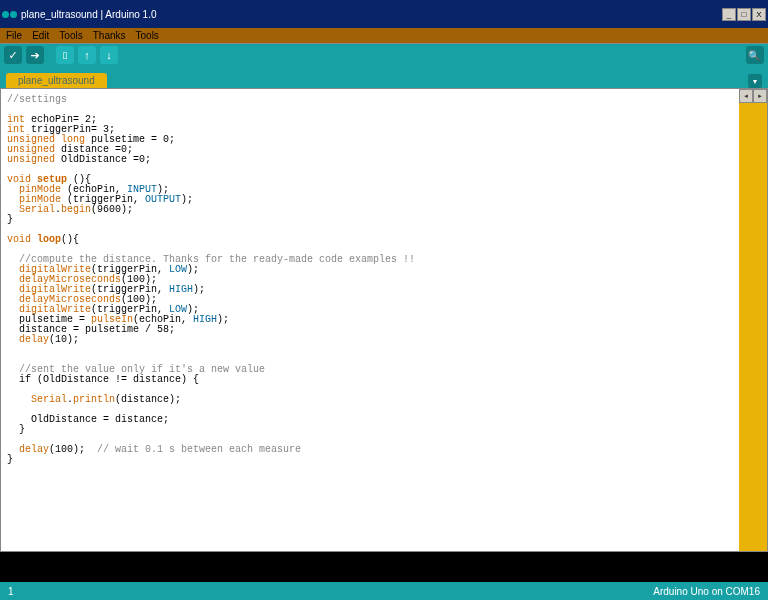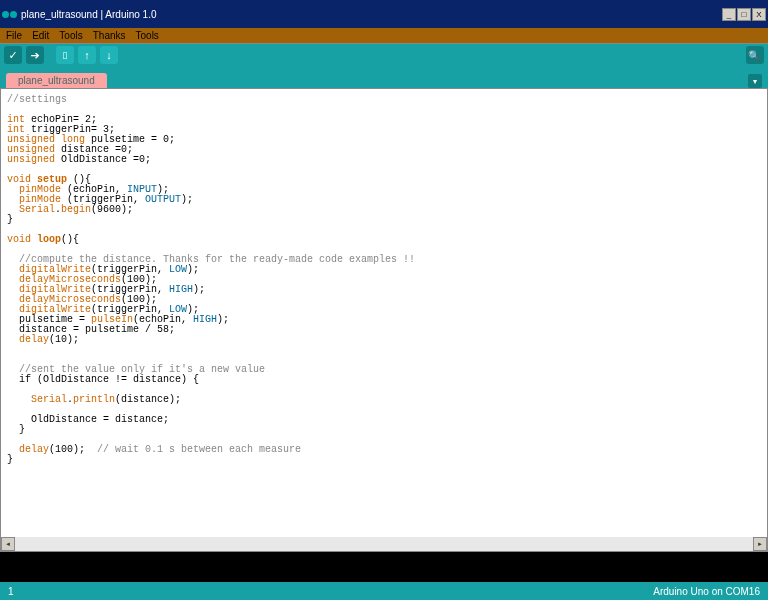--- a/index.html
+++ b/index.html
@@ -13,24 +13,24 @@
 
 .menubar { background: #a16207; height: 16px; display: flex; gap: 10px; padding: 0 6px; align-items: center; font-size: 10px; color: #000; border-bottom: 1px solid #888; }
 .menubar span { cursor: default; }
 
 .toolbar { background: #17a1a5; height: 22px; display: flex; align-items: center; padding: 0 4px; gap: 4px; }
 .tool-btn { width: 18px; height: 18px; border-radius: 3px; background: #0e7d80; display: flex; align-items: center; justify-content: center; color: #fff; font-size: 11px; }
 .tool-btn.light { background: #1fb4b8; }
 .spacer { flex: 1; }
 
 .tabstrip { background: #17a1a5; padding: 4px 6px 0 6px; height: 22px; display: flex; align-items: flex-end; }
-.tab { background: #fca5a5; padding: 2px 12px; border-top-left-radius: 3px; border-top-right-radius: 3px; font-size: 10px; color: #4a6b66; }
+.tab { background: #eab308; padding: 2px 12px; border-top-left-radius: 3px; border-top-right-radius: 3px; font-size: 10px; color: #4a6b66; }
 .tab-drop { width: 14px; height: 14px; background: #0e7d80; margin-left: auto; border-radius: 2px; display: flex; align-items: center; justify-content: center; color: #fff; font-size: 8px; }
 
-.editor-wrap { flex: 1; background: #eab308; border: 1px solid #888; margin: 0; overflow: hidden; display: flex; flex-direction: column; }
+.editor-wrap { flex: 1; background: #eab308; border: 1px solid #888; margin: 0; overflow: hidden; display: flex; flex-direction: row; }
 .editor { flex: 1; background: #fff; padding: 6px 6px; font-family: 'Courier New', monospace; font-size: 10px; line-height: 10px; color: #000; white-space: pre; overflow: hidden; }
 .c-cmt { color: #888; }
 .c-kw  { color: #cc6600; }
 .c-kw2 { color: #cc6600; font-weight: bold; }
 .c-fn  { color: #cc6600; }
 .c-con { color: #006699; }
 
 .hscroll { height: 14px; background: #e8e8e8; display: flex; align-items: center; }
 .sc-btn { width: 14px; height: 14px; background: #d4d0c8; border: 1px solid #888; font-size: 7px; text-align: center; line-height: 12px; color: #333; }
 .sc-track { flex: 1; background: #e8e8e8; }

